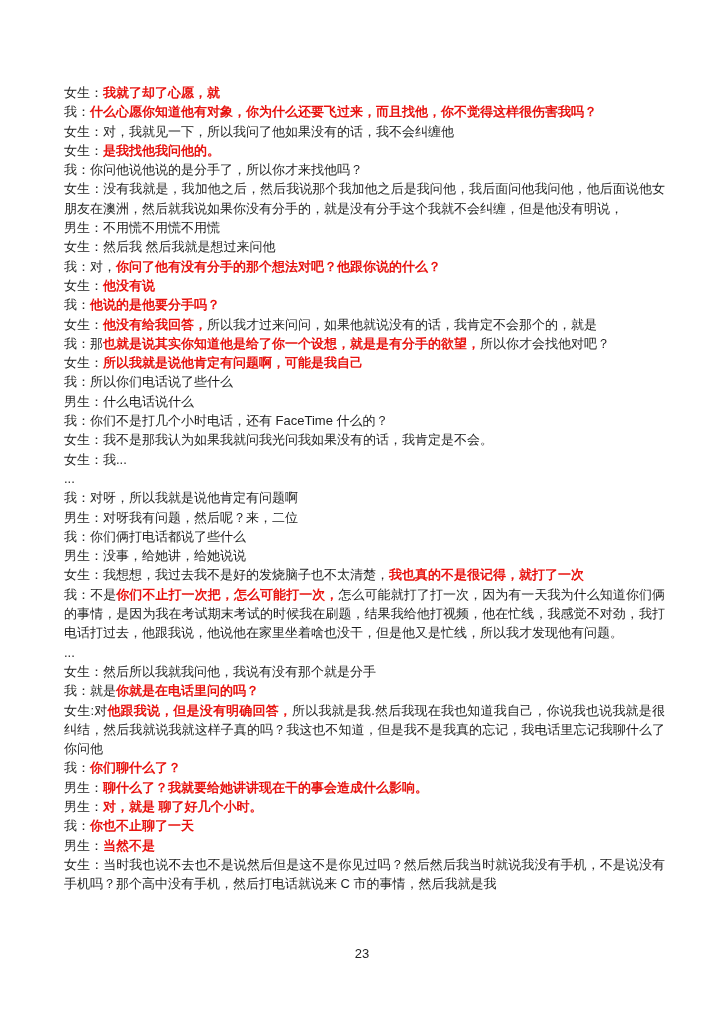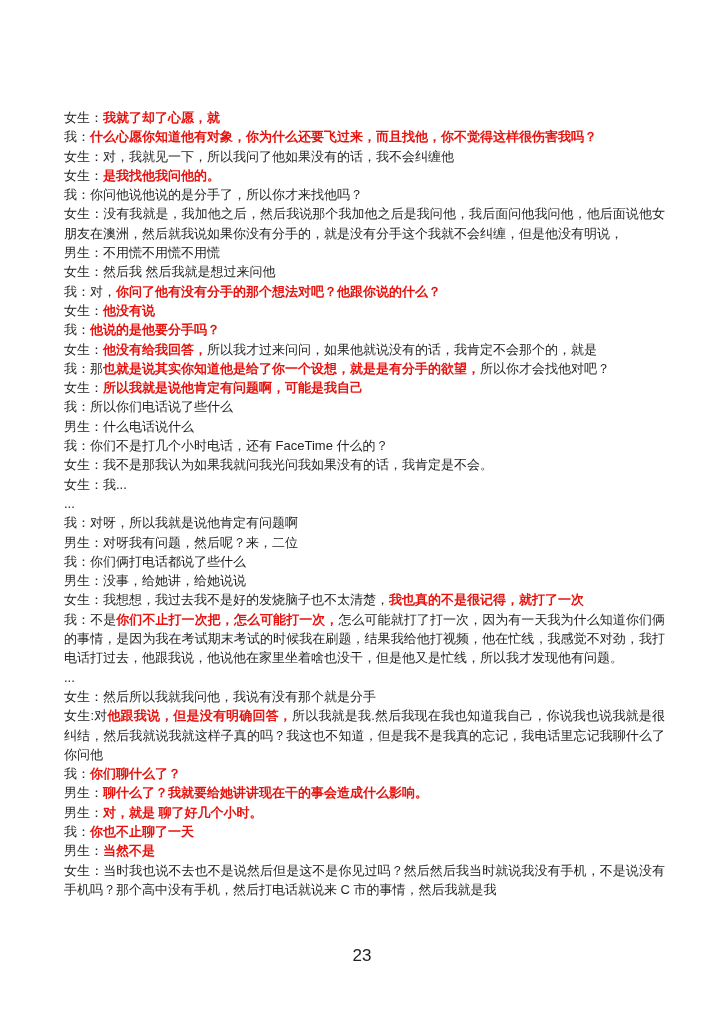--- a/index.html
+++ b/index.html
@@ -14,21 +14,20 @@
     background: #ffffff;
     overflow: hidden;
     font-family: "Liberation Sans", "DejaVu Sans", sans-serif;
   }
   .content {
     position: absolute;
     left: 64px;
     top: 83px;
     width: 601px;
     text-align: justify;
-    margin-top: 25px;
   }
   .line {
     margin: 0;
     padding: 0;
     font-size: 13px;
     line-height: 19.3px;
     color: #1f1f1f;
     letter-spacing: 0px;
     word-break: break-all;
   }
@@ -39,21 +38,21 @@
   .seg.red {
     color: #e8130f;
     font-weight: bold;
   }
   .page-number {
     position: absolute;
     top: 946px;
     left: 0;
     width: 724px;
     text-align: center;
-    font-size: 17px;
+    font-size: 13px;
     color: #222222;
   }
 </style>
 </head>
 <body>
 
 <div class="page">
   <div class="content" id="dialogue">
       <p class="line"><span class="seg black">女生：</span><span class="seg red">我就了却了心愿，就</span></p>
       <p class="line"><span class="seg black">我：</span><span class="seg red">什么心愿你知道他有对象，你为什么还要飞过来，而且找他，你不觉得这样很伤害我吗？</span></p>
@@ -76,20 +75,21 @@
       <p class="line"><span class="seg black">女生：我...</span></p>
       <p class="line"><span class="seg black">...</span></p>
       <p class="line"><span class="seg black">我：对呀，所以我就是说他肯定有问题啊</span></p>
       <p class="line"><span class="seg black">男生：对呀我有问题，然后呢？来，二位</span></p>
       <p class="line"><span class="seg black">我：你们俩打电话都说了些什么</span></p>
       <p class="line"><span class="seg black">男生：没事，给她讲，给她说说</span></p>
       <p class="line"><span class="seg black">女生：我想想，我过去我不是好的发烧脑子也不太清楚，</span><span class="seg red">我也真的不是很记得，就打了一次</span></p>
       <p class="line"><span class="seg black">我：不是</span><span class="seg red">你们不止打一次把，怎么可能打一次，</span><span class="seg black">怎么可能就打了打一次，因为有一天我为什么知道你们俩的事情，是因为我在考试期末考试的时候我在刷题，结果我给他打视频，他在忙线，我感觉不对劲，我打电话打过去，他跟我说，他说他在家里坐着啥也没干，但是他又是忙线，所以我才发现他有问题。</span></p>
       <p class="line"><span class="seg black">...</span></p>
       <p class="line"><span class="seg black">女生：然后所以我就我问他，我说有没有那个就是分手</span></p>
+      <p class="line"><span class="seg black">我：就是</span><span class="seg red">你就是在电话里问的吗？</span></p>
       <p class="line"><span class="seg black">女生:对</span><span class="seg red">他跟我说，但是没有明确回答，</span><span class="seg black">所以我就是我.然后我现在我也知道我自己，你说我也说我就是很纠结，然后我就说我就这样子真的吗？我这也不知道，但是我不是我真的忘记，我电话里忘记我聊什么了你问他</span></p>
       <p class="line"><span class="seg black">我：</span><span class="seg red">你们聊什么了？</span></p>
       <p class="line"><span class="seg black">男生：</span><span class="seg red">聊什么了？我就要给她讲讲现在干的事会造成什么影响。</span></p>
       <p class="line"><span class="seg black">男生：</span><span class="seg red">对，就是 聊了好几个小时。</span></p>
       <p class="line"><span class="seg black">我：</span><span class="seg red">你也不止聊了一天</span></p>
       <p class="line"><span class="seg black">男生：</span><span class="seg red">当然不是</span></p>
       <p class="line"><span class="seg black">女生：当时我也说不去也不是说然后但是这不是你见过吗？然后然后我当时就说我没有手机，不是说没有手机吗？那个高中没有手机，然后打电话就说来 C 市的事情，然后我就是我</span></p>
     </div>
   <div class="page-number">23</div>
 </div>

